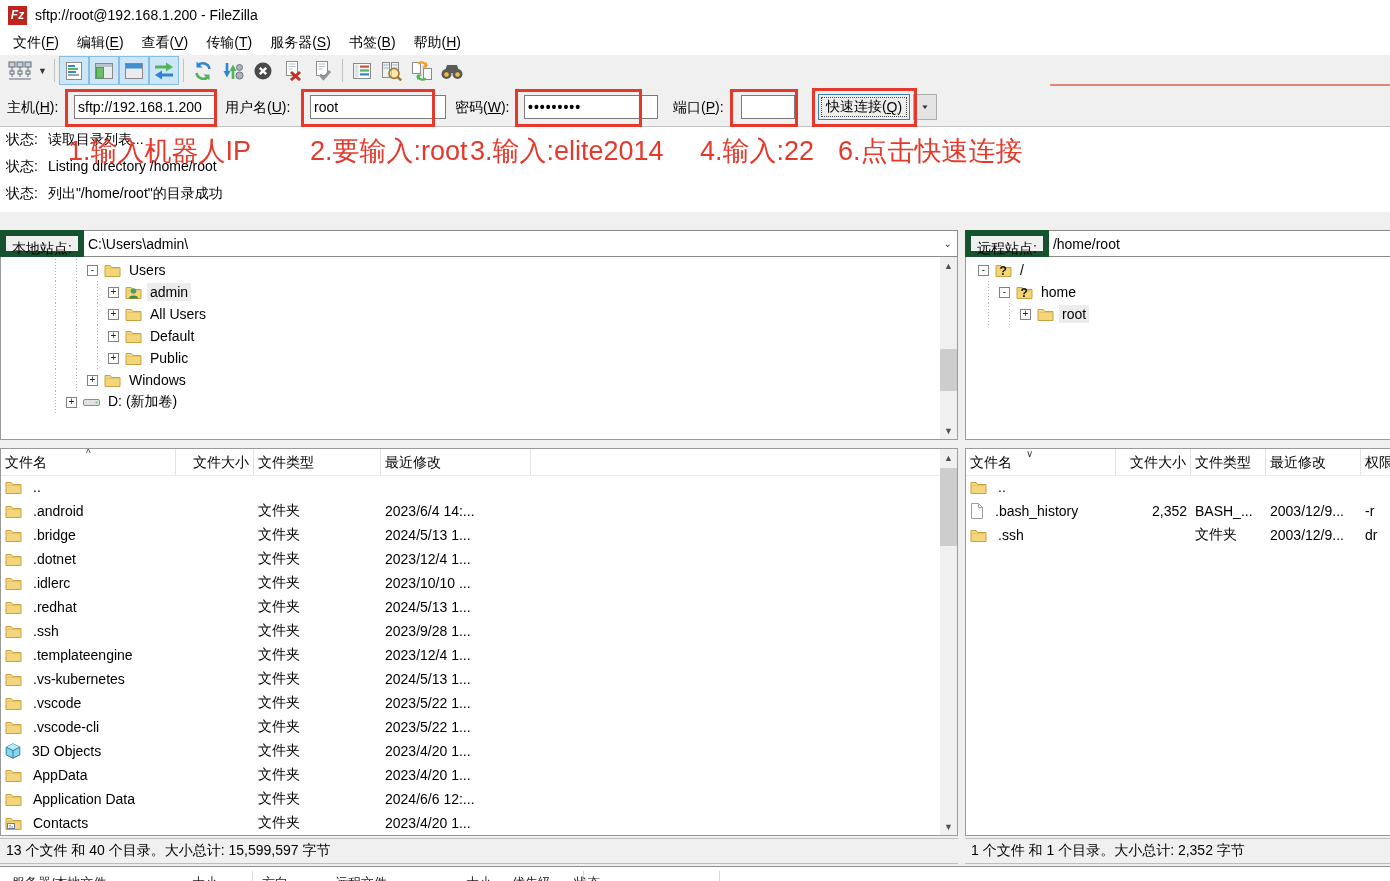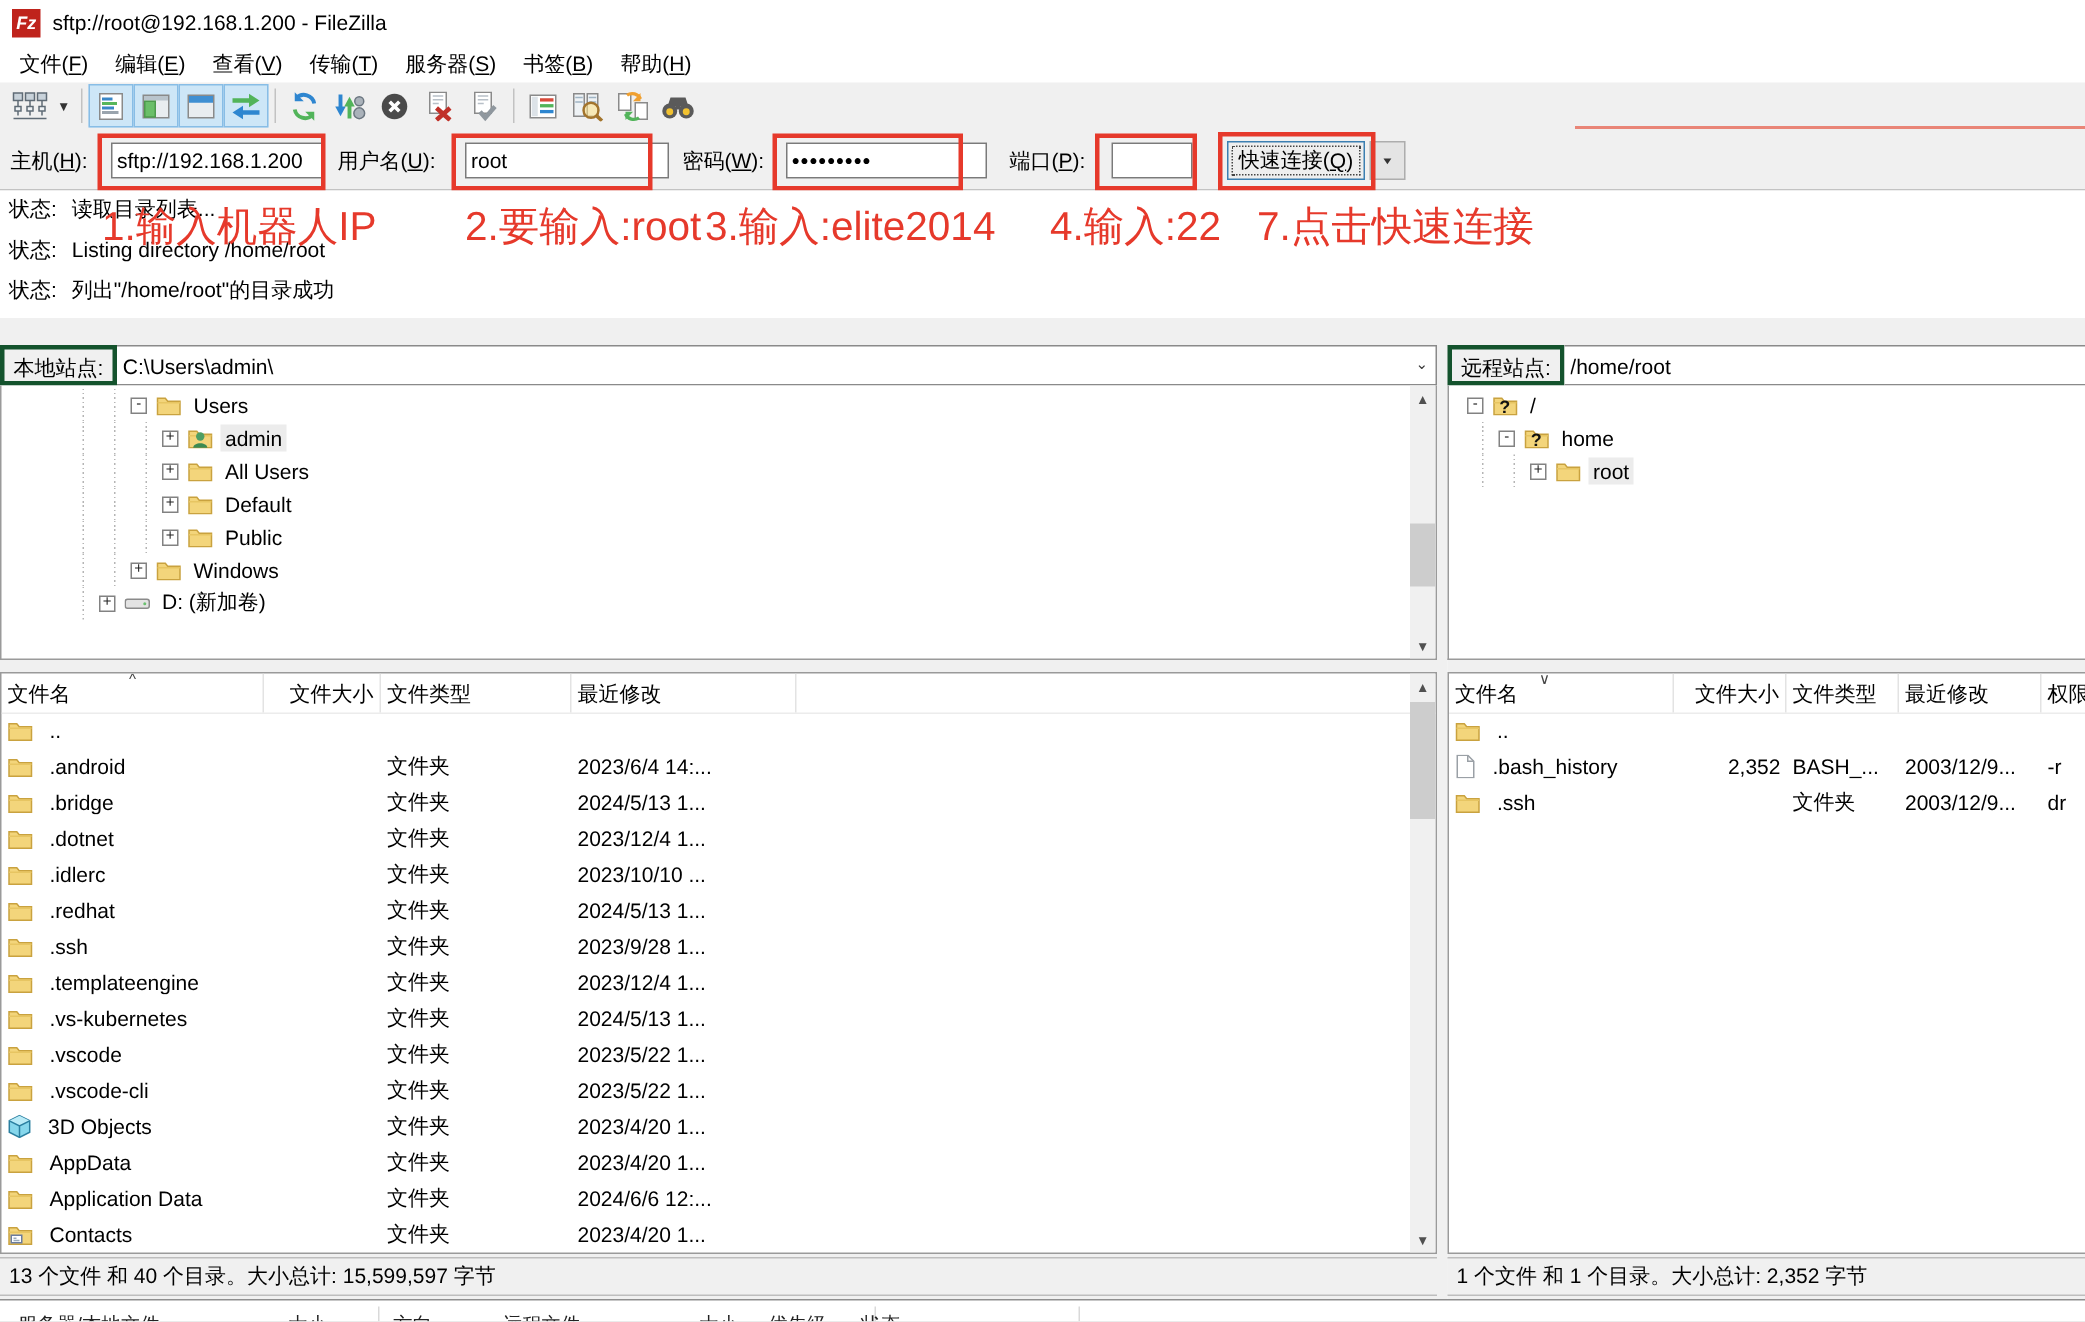--- a/index.html
+++ b/index.html
@@ -30,21 +30,21 @@
   .log-line{position:absolute;left:6px;white-space:nowrap;}
   .log-label{margin-right:10px;}
   .note{position:absolute;top:6px;color:#e6392b;font-size:27px;white-space:nowrap;}
   .midgap{position:absolute;left:0;top:212px;width:100%;height:18px;background:#f0f0f0;}
   
   .panel{position:absolute;top:230px;height:651px;background:#f0f0f0;}
   .panel-left{left:0;width:958px;}
   .panel-right{left:965px;width:430px;}
   .vsplit{position:absolute;left:958px;top:230px;width:7px;height:651px;background:#f0f0f0;}
   .sitebar{position:absolute;left:0;top:0;right:0;height:27px;display:flex;}
-  .site-label{border:3px solid #14532d;background:#f0f0f0;padding:4px 6px 0;white-space:nowrap;box-sizing:border-box;height:27px;}
+  .site-label{border:6px solid #14532d;background:#f0f0f0;padding:4px 6px 0;white-space:nowrap;box-sizing:border-box;height:27px;}
   .site-field{flex:1;border:1px solid #8a8a8a;border-left:none;background:#fff;position:relative;display:flex;align-items:center;box-sizing:border-box;height:27px;}
   .site-field input{border:none;outline:none;flex:1;font-family:inherit;font-size:14px;padding:0 4px;background:transparent;}
   .combo-chevron{position:absolute;right:5px;top:7px;font-size:10px;color:#333;}
   .tree{position:absolute;left:0;top:27px;right:0;height:183px;background:#fff;border:1px solid #9a9a9a;border-top:none;overflow:hidden;padding-top:2px;box-sizing:border-box;}
   .tree-row{height:22px;display:flex;align-items:center;white-space:nowrap;padding-left:44px;}
   .panel-right .tree-row{padding-left:12px;}
   .t-spacer{width:21px;align-self:stretch;flex:none;background-image:repeating-linear-gradient(to bottom,#b5b5b5 0,#b5b5b5 1px,transparent 1px,transparent 3px);background-size:1px 100%;background-repeat:no-repeat;background-position:10px 0;}
   .expander{width:9px;height:9px;border:1px solid #828282;background:#fff;font-size:10px;line-height:7px;text-align:center;margin-right:6px;flex:none;color:#222;}
   .exp-none{width:15px;flex:none;}
   .t-icon{margin-right:5px;flex:none;display:flex;align-items:center;}
@@ -275,21 +275,21 @@
     <div id="log-lines">
         <div class="log-line" style="top: 4px;"><span class="log-label">状态:</span><span>读取目录列表...</span></div>
         <div class="log-line" style="top: 31px; text-align: right;"><span class="log-label">状态:</span><span>Listing directory /home/root</span></div>
         <div class="log-line" style="top: 58px;"><span class="log-label">状态:</span><span>列出"/home/root"的目录成功</span></div>
       </div>
     <div id="notes">
         <span class="note" style="left: 68px;">1.输入机器人IP</span>
         <span class="note" style="left: 310px;">2.要输入:root</span>
         <span class="note" style="left: 470px;">3.输入:elite2014</span>
         <span class="note" style="left: 700px;">4.输入:22</span>
-        <span class="note" style="left: 838px;">7.点击快速连接</span>
+        <span class="note" style="left: 838px;">6.点击快速连接</span>
       </div>
   </div>
 
   <div class="midgap"></div>
   <div class="vsplit"></div>
 
   <div class="panel panel-left">
     <div class="sitebar">
       <div class="site-label">本地站点:</div>
       <div class="site-field">

